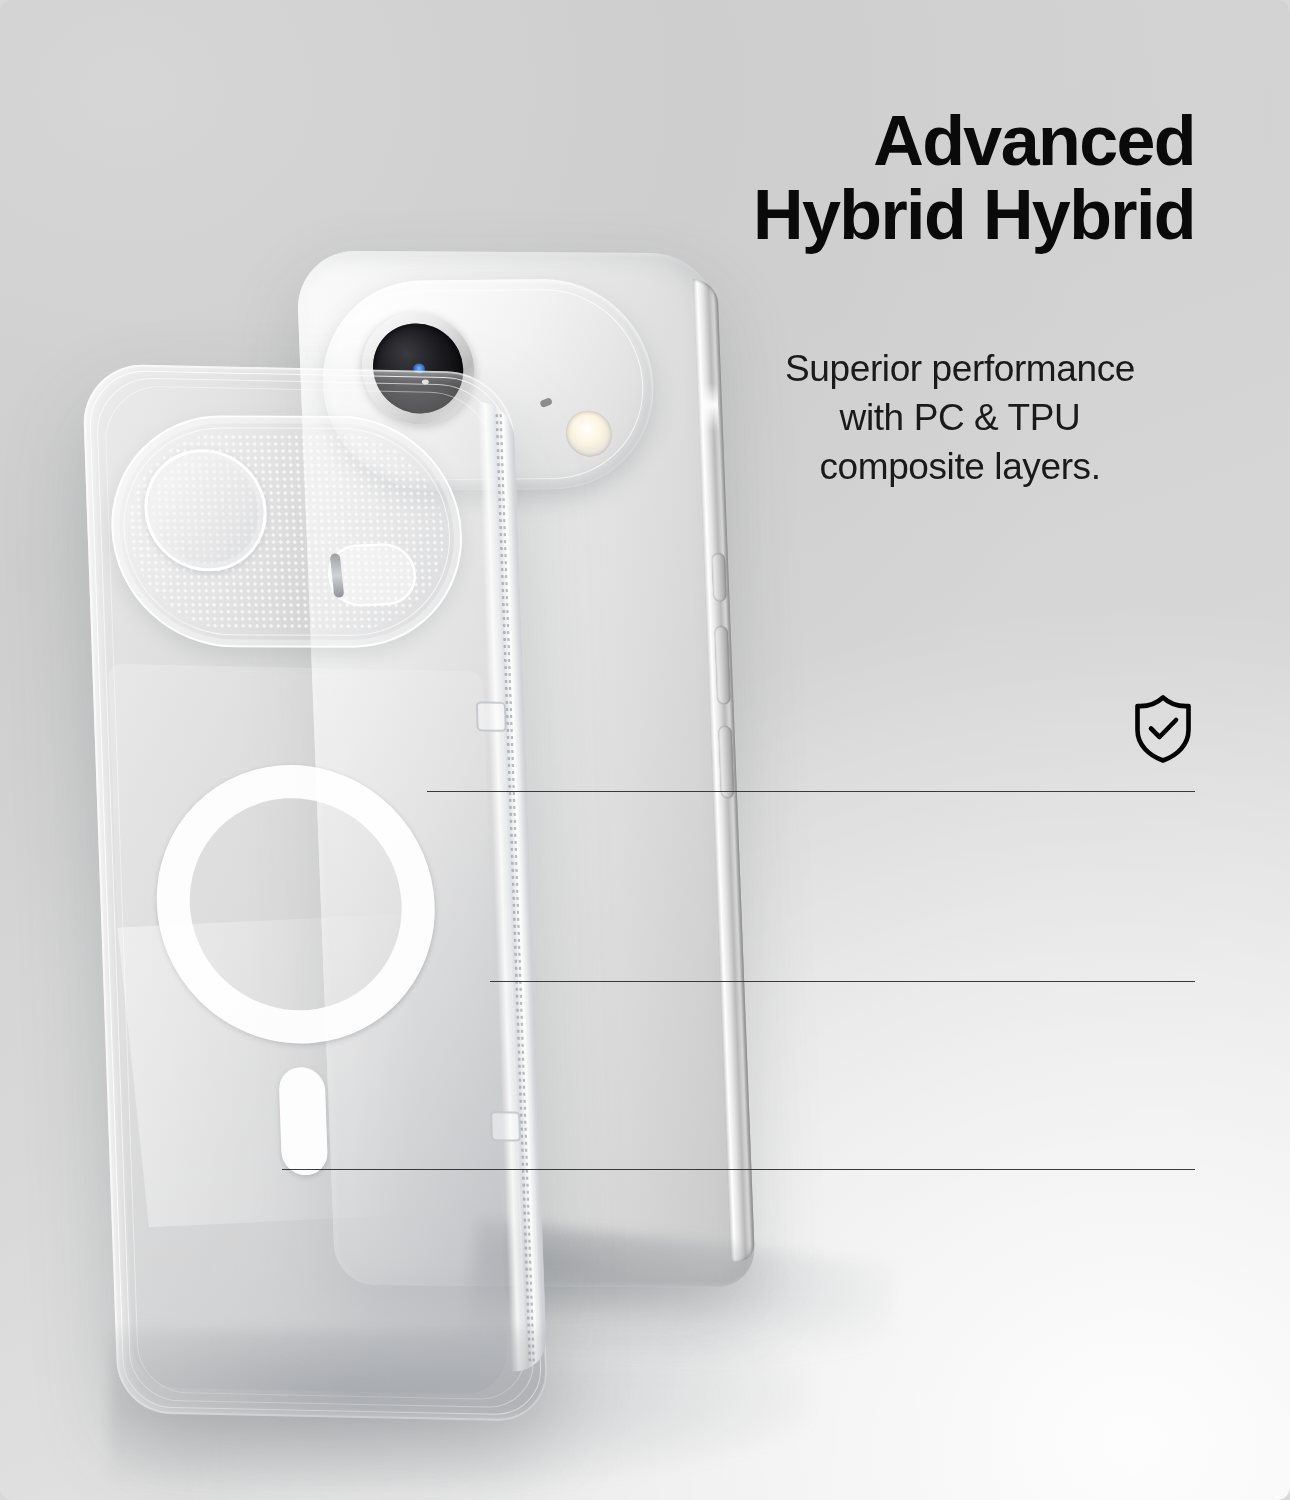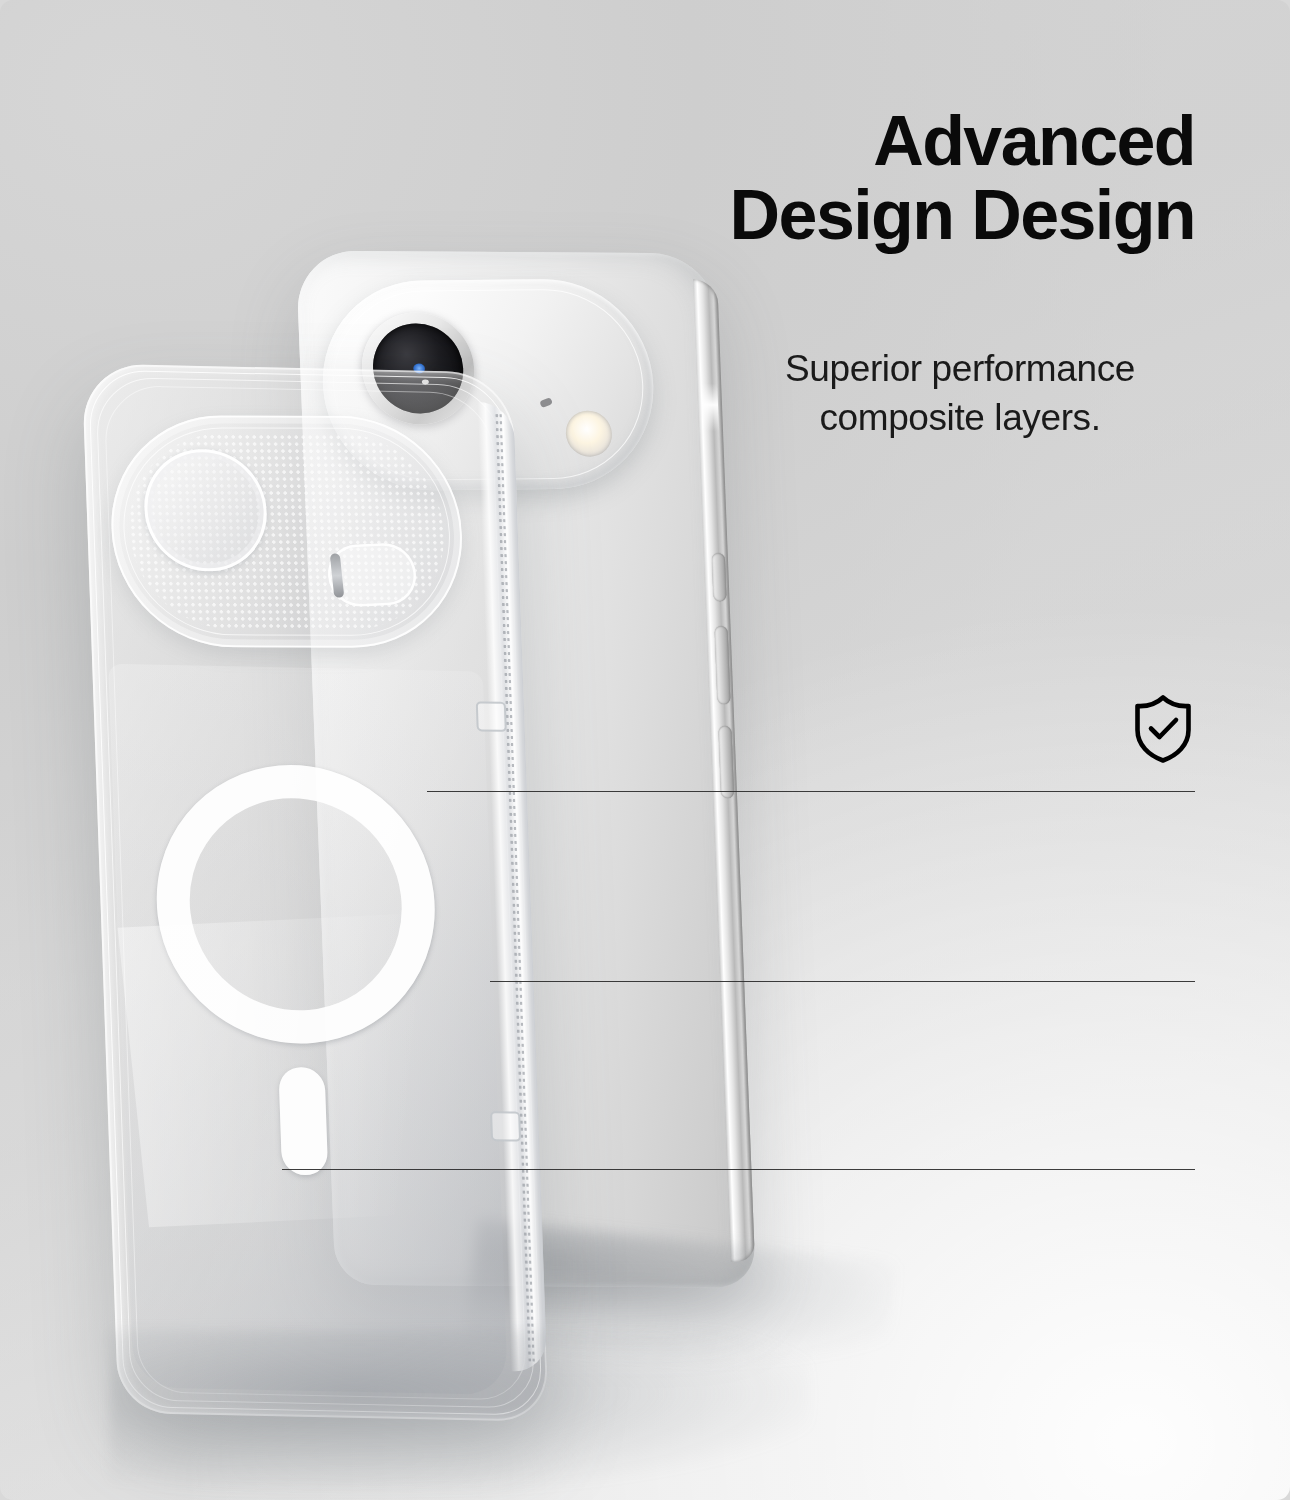--- a/index.html
+++ b/index.html
@@ -444,25 +444,26 @@
     <div class="edge"></div>
     <div class="edge-dots"></div>
     <div class="clip c1"></div>
     <div class="clip c2"></div>
     <div class="gloss-diag"></div>
   </div>
   <div id="ground-shadow"></div>
 
   <div class="headline">
     <span class="l1">Advanced</span>
-    <span class="l2">Design Design</span>
+    <span class="l2">Hybrid Hybrid</span>
   </div>
 
   <div class="subhead">
     <span>Superior performance</span>
+    <span>with PC &amp; TPU</span>
     <span>composite layers.</span>
   </div>
 
   <svg class="shield-icon" viewBox="0 0 62 70">
     <path d="M31 3.5 C23 11 13.5 12.5 5.5 12 L5.5 36 C5.5 51 17 61.5 31 66.5 C45 61.5 56.5 51 56.5 36 L56.5 12 C48.5 12.5 39 11 31 3.5 Z" fill="none" stroke="#000000" stroke-width="4.6" stroke-linejoin="round"></path>
     <path d="M19 34.5 L27.5 43 L44 26" fill="none" stroke="#000000" stroke-width="4.6" stroke-linecap="round" stroke-linejoin="round"></path>
   </svg>
 
   <div class="callout" id="callout-pc">
     <div class="rule"></div>

